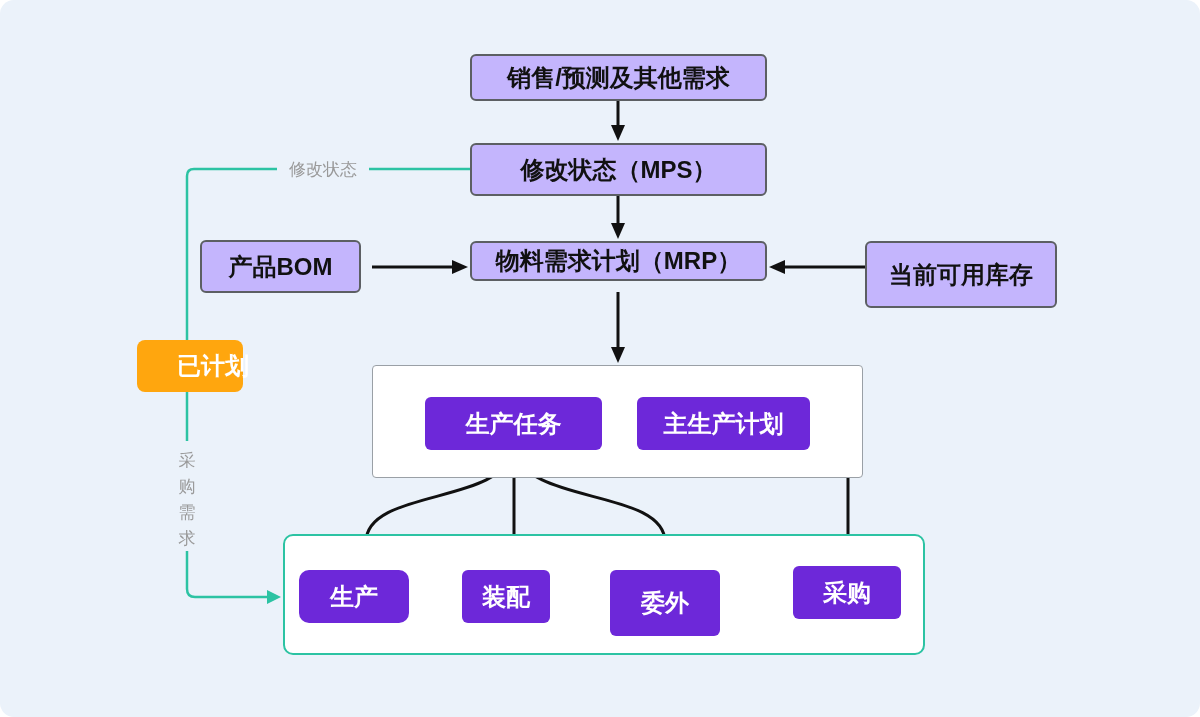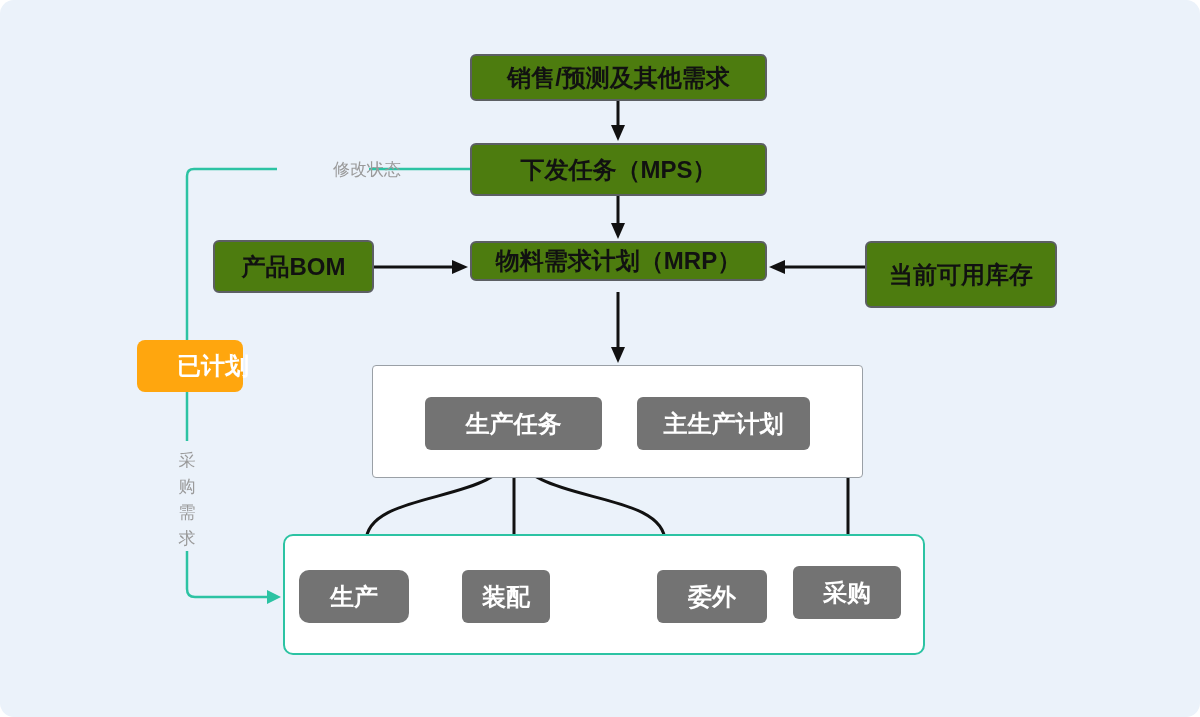--- a/index.html
+++ b/index.html
@@ -13,50 +13,50 @@
   }
   svg.edges{position:absolute;left:0;top:0;z-index:1;}
   .node{
     position:absolute;z-index:2;
     display:flex;align-items:center;justify-content:center;
     box-sizing:border-box;
     font-weight:bold;font-size:24px;color:#111;
     white-space:nowrap;
   }
   .wbox{
-    background:#4d7c0f;
+    background:#c4b5fd;
     border:2px solid #5c5f63;
     border-radius:6px;
   }
   .panel{
     background:#ffffff;
     border:1px solid #9aa0a6;
     border-radius:4px;
   }
   .panel-green{
     background:#ffffff;
     border:2px solid #2cc3a3;
     border-radius:10px;
   }
   .gbox{
-    background:#737373;
+    background:#6d28d9;
     border-radius:6px;
     color:#ffffff;
     font-family:Liberation Serif, serif;
   }
   .obox{
     background:#ffa60e;
     border-radius:8px;
     color:#ffffff;
   }
   .edge-label{
     position:absolute;z-index:2;
     color:#9a9a9a;font-size:17px;font-weight:normal;
   }
-  .edge-label.h{transform:translate(-50%,-50%);white-space:nowrap;margin-left:44px;}
+  .edge-label.h{transform:translate(-50%,-50%);white-space:nowrap;}
   .edge-label.v{
     transform:translateX(-50%);
     width:20px;line-height:26px;
     word-break:break-all;text-align:center;white-space:normal;
   }
 </style>
 </head>
 <body>
 
 <div class="canvas">
@@ -89,41 +89,41 @@
     <g stroke="#2cc3a3" stroke-width="2.5" fill="none">
       <path d="M470 169 H369"></path>
       <path d="M277 169 H194 Q187 169 187 176 V441"></path>
       <path d="M187 551 V589 Q187 597 195 597 H267"></path>
     </g>
     <polygon points="281,597 267,590 267,604" fill="#2cc3a3" stroke="none"></polygon>
   </svg>
 
   <div class="node wbox" style="left:470px;top:54px;width:297px;height:47px;">销售/预测及其他需求</div>
 
-  <div class="node wbox" style="left:470px;top:143px;width:297px;height:53px;">下发任务（MPS）</div>
+  <div class="node wbox" style="left:470px;top:143px;width:297px;height:53px;">修改状态（MPS）</div>
 
-  <div class="node wbox" style="left:213px;top:240px;width:161px;height:53px;">产品BOM</div>
+  <div class="node wbox" style="left:200px;top:240px;width:161px;height:53px;">产品BOM</div>
 
   <div class="node wbox" style="left:470px;top:241px;width:297px;height:40px;">物料需求计划（MRP）</div>
 
   <div class="node wbox" style="left:865px;top:241px;width:192px;height:67px;">当前可用库存</div>
 
   <div class="node panel" style="left:372px;top:365px;width:491px;height:113px;"></div>
 
   <div class="node gbox" style="left:425px;top:397px;width:177px;height:53px;">生产任务</div>
 
   <div class="node gbox" style="left:637px;top:397px;width:173px;height:53px;">主生产计划</div>
 
   <div class="node panel-green" style="left:283px;top:534px;width:642px;height:121px;"></div>
 
   <div class="node gbox" style="left:299px;top:570px;width:110px;height:53px;border-radius:10px;">生产</div>
 
   <div class="node gbox" style="left:462px;top:570px;width:88px;height:53px;">装配</div>
 
-  <div class="node gbox" style="left:610px;top:570px;width:110px;height:53px;margin-left:47px;">委外</div>
+  <div class="node gbox" style="left:610px;top:570px;width:110px;height:66px;">委外</div>
 
   <div class="node gbox" style="left:793px;top:566px;width:108px;height:53px;">采购</div>
 
   <div class="node obox" style="left:137px;top:340px;width:106px;height:52px;padding-left:46px;">已计划</div>
 
   <div class="edge-label h" style="left:323px;top:169px;">修改状态</div>
 
   <div class="edge-label v" style="left:187px;top:448px;">采购需求</div>
 
 </div>

